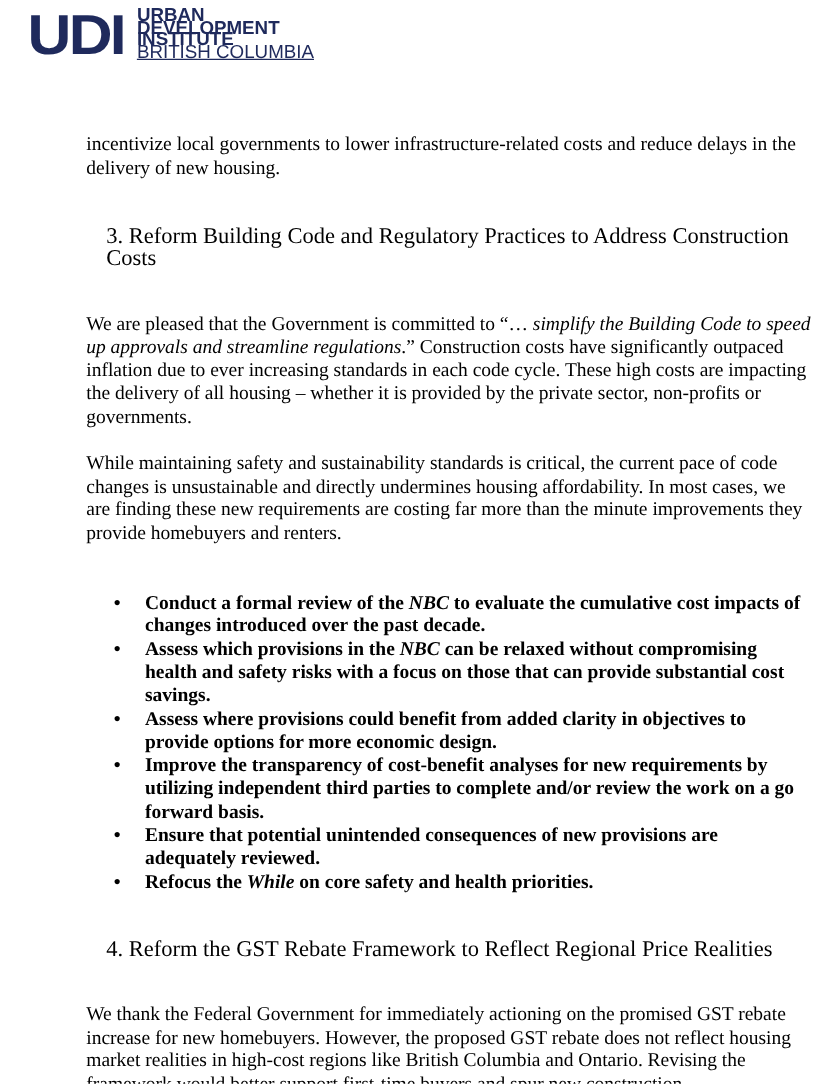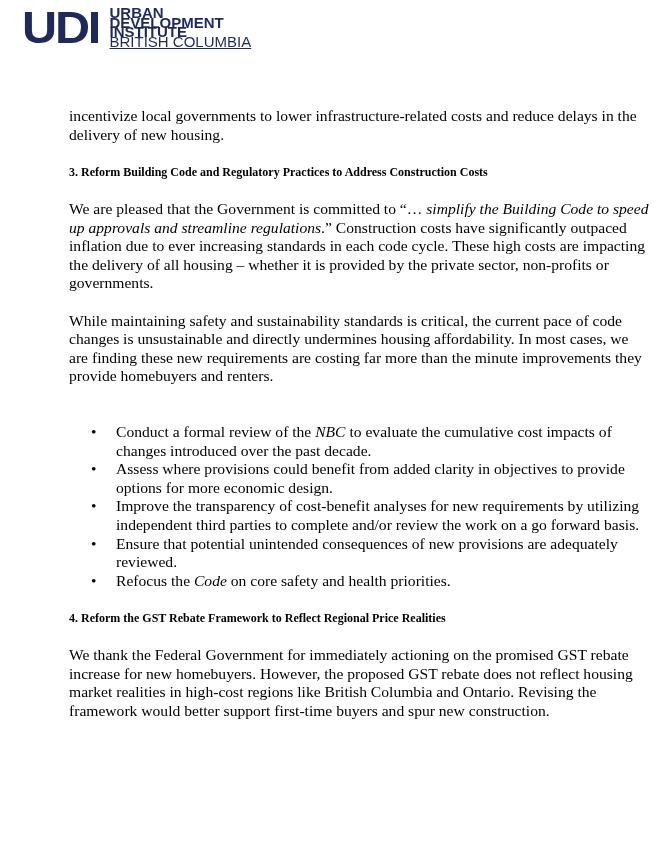--- a/index.html
+++ b/index.html
@@ -5,22 +5,22 @@
   html, body { margin:0; padding:0; background:#ffffff; }
   body { width:659px; height:867px; position:relative; overflow:hidden; font-family:"Liberation Serif", serif; color:#000; }
   .logo { position:absolute; left:22px; top:8px; height:40px; display:flex; align-items:flex-start; }
   .logo-mark { font-family:"Liberation Sans", sans-serif; font-weight:900; font-size:45px; color:#1f2a5c; letter-spacing:-2px; line-height:40px; transform:scaleX(1.08); transform-origin:left; margin-right:12px; }
   .logo-text { font-family:"Liberation Sans", sans-serif; color:#1f2a5c; font-size:15px; line-height:9.5px; margin-left:4px; }
   .logo-text .b { font-weight:bold; display:block; }
   .logo-text .l { display:block; font-weight:normal;text-decoration:underline; }
   .content { position:absolute; left:69px; top:107px; width:580px; font-size:15.6px; line-height:18.6px; }
   p { margin:0; }
   .gap { height:18.6px; }
-  h3 { font-size:12px; margin:0; font-weight:bold; line-height:18.6px; }
-  ul { margin:0; padding:0; list-style:none; }
+  h3 { font-size:18px; margin:16px; font-weight:normal; line-height:18.6px; }
+  ul { margin:0; padding:0; list-style:none;font-weight:bold; }
   li { position:relative; padding-left:47px; }
   li::before { content:"•"; position:absolute; left:22px; top:0; }
   i { font-style:italic; }
 </style>
 </head>
 <body>
 
 <div class="logo">
   <span class="logo-mark">UDI</span>
   <span class="logo-text">
@@ -36,22 +36,23 @@
   <div class="gap"></div>
   <h3>3. Reform Building Code and Regulatory Practices to Address Construction Costs</h3>
   <div class="gap"></div>
   <p><span>We are pleased that the Government is committed to “… </span><i>simplify the Building Code to speed up approvals and streamline regulations</i><span>.” Construction costs have significantly outpaced inflation due to ever increasing standards in each code cycle. These high costs are impacting the delivery of all housing – whether it is provided by the private sector, non-profits or governments.</span></p>
   <div class="gap"></div>
   <p>While maintaining safety and sustainability standards is critical, the current pace of code changes is unsustainable and directly undermines housing affordability.  In most cases, we are finding these new requirements are costing far more than the minute improvements they provide homebuyers and renters.</p>
   <div class="gap"></div>
   <div class="gap"></div>
   <ul>
     <li><span>Conduct a formal review of the </span><i>NBC</i><span> to evaluate the cumulative cost impacts of changes introduced over the past decade.</span></li>
+    <li><span>Assess which provisions in the </span><i>NBC</i><span> can be relaxed without compromising health and safety risks with a focus on those that can provide substantial cost savings.</span></li>
     <li><span>Assess where provisions could benefit from added clarity in objectives to provide options for more economic design.</span></li>
     <li><span>Improve the transparency of cost-benefit analyses for new requirements by utilizing independent third parties to complete and/or review the work on a go forward basis.</span></li>
     <li><span>Ensure that potential unintended consequences of new provisions are adequately reviewed.</span></li>
-    <li><span>Refocus the </span><i>Code</i><span> on core safety and health priorities.</span></li>
+    <li><span>Refocus the </span><i>While</i><span> on core safety and health priorities.</span></li>
   </ul>
   <div class="gap"></div>
   <h3>4. Reform the GST Rebate Framework to Reflect Regional Price Realities</h3>
   <div class="gap"></div>
   <p>We thank the Federal Government for immediately actioning on the promised GST rebate increase for new homebuyers. However, the proposed GST rebate does not reflect housing market realities in high-cost regions like British Columbia and Ontario. Revising the framework would better support first-time buyers and spur new construction.</p>
 </div>
 
 </body></html>

